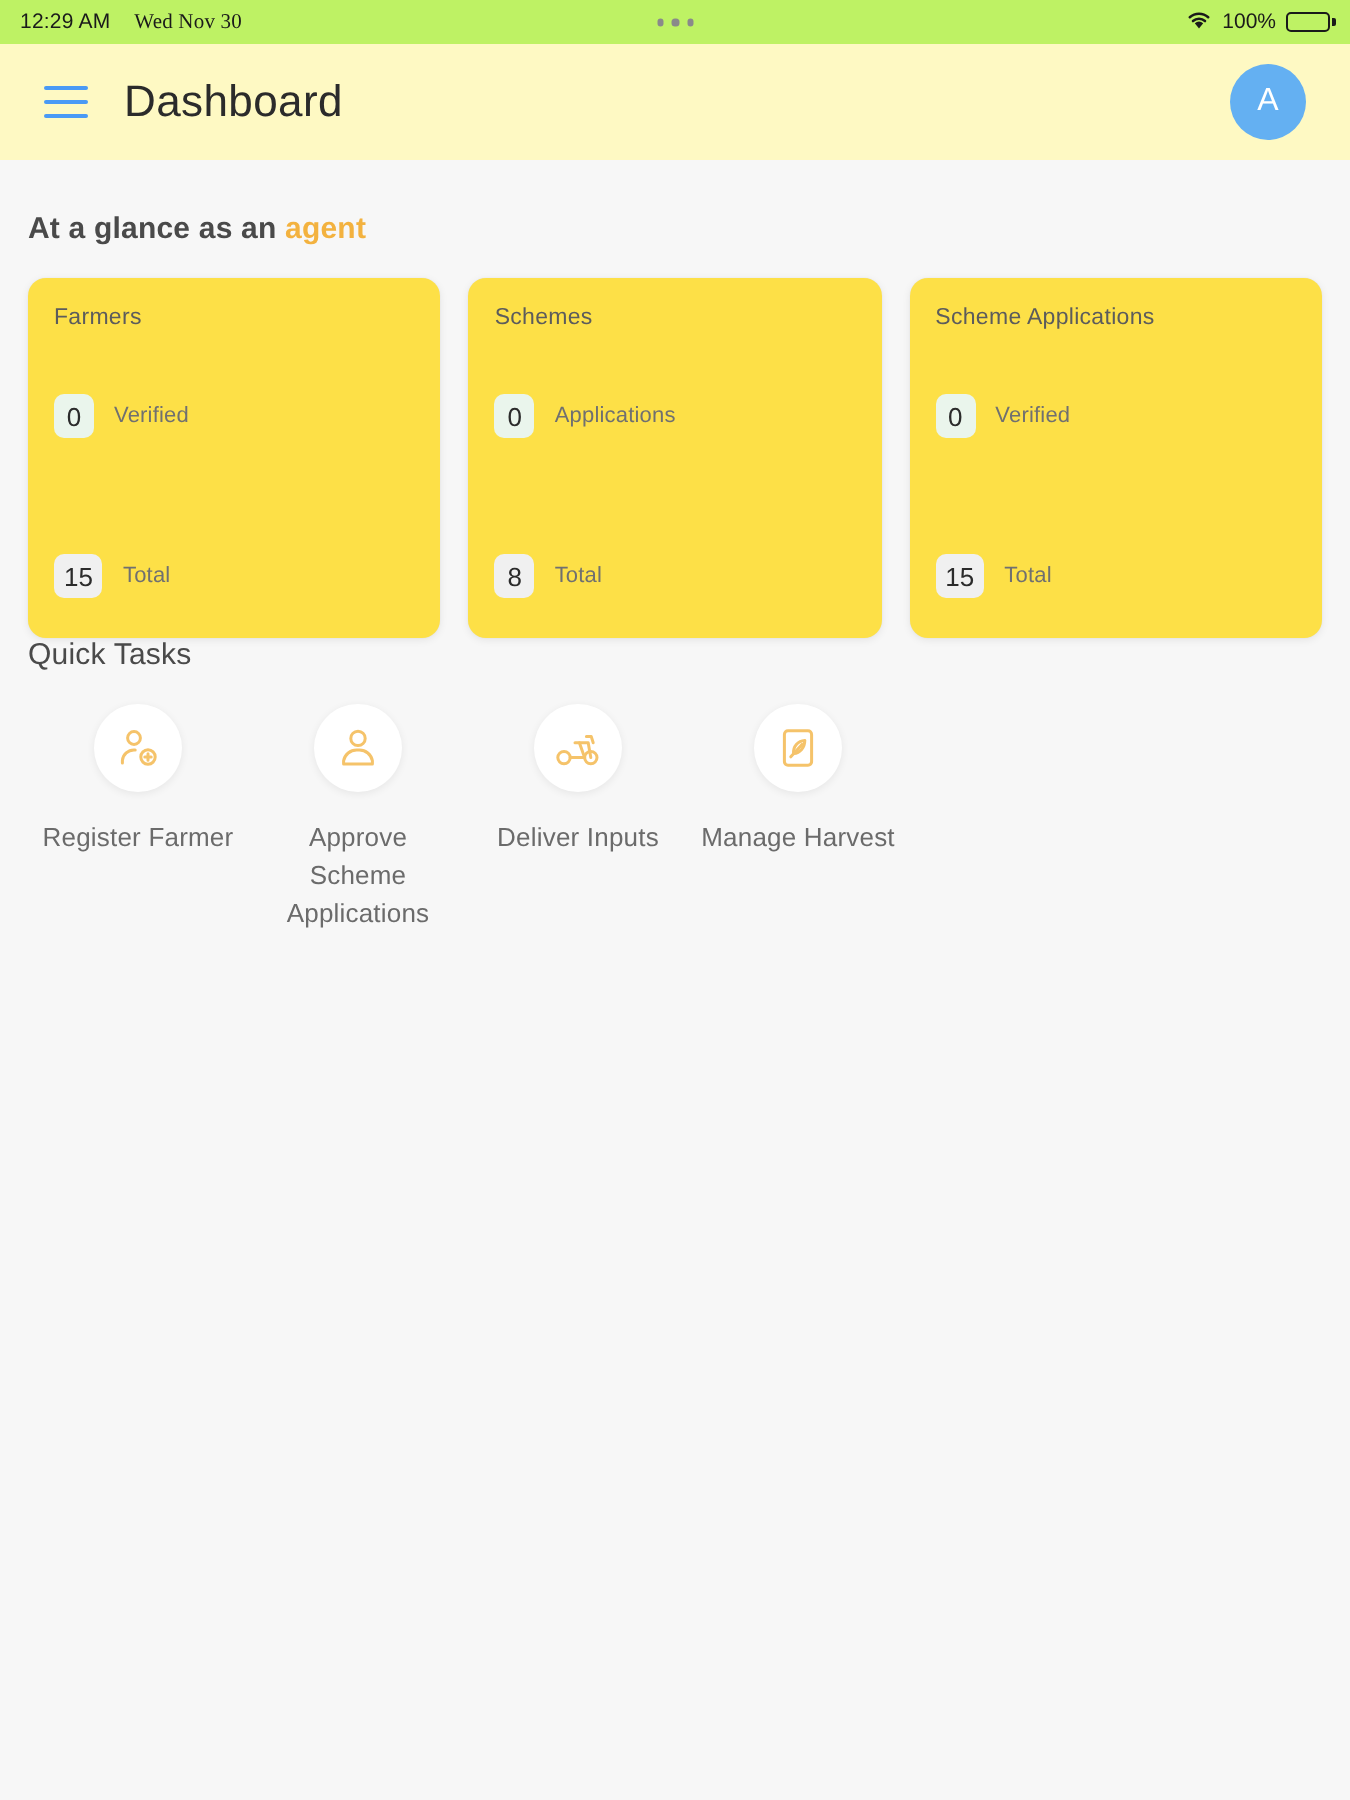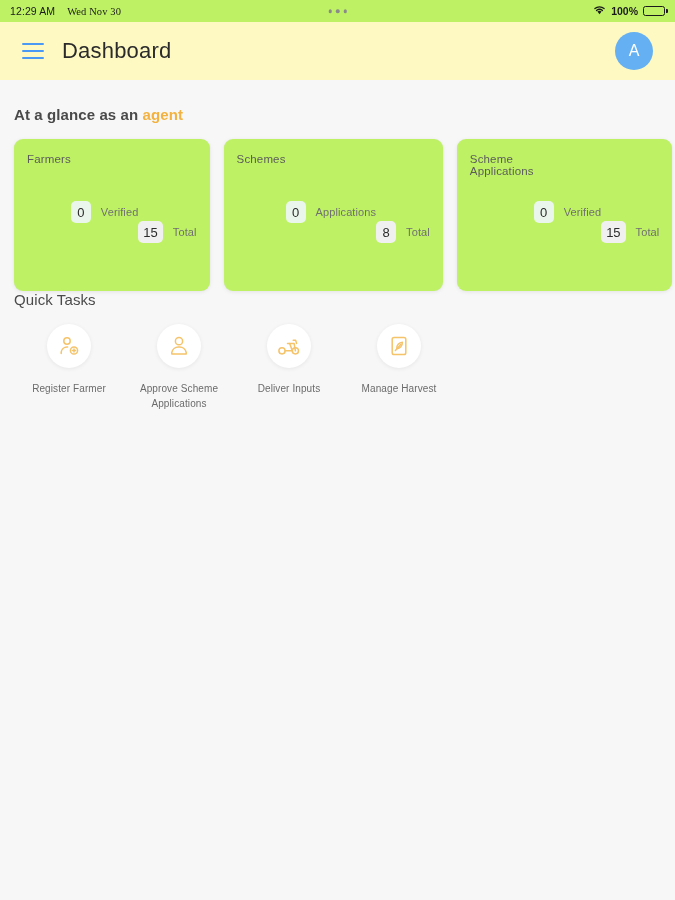--- a/index.html
+++ b/index.html
@@ -25,21 +25,21 @@
   .sb-time { font-weight:500; }
   .sb-date { font-weight:500;font-family:Liberation Serif, serif; }
   .sb-center {
     position:absolute; left:50%; top:50%;
     transform:translate(-50%,-50%);
     display:flex; gap:4px; align-items:center;
   }
   .sb-dot { width:3.5px; height:3.5px; border-radius:50%; background:#8a8a8a; display:block; }
   .sb-right {
     margin-left:auto; display:flex; align-items:center; gap:5px;
-    font-size:10.5px; font-weight:700;
+    font-size:10.5px; font-weight:400;
   }
   .wifi-ico { display:block; }
   .batt {
     width:22px; height:10px;
     border:1.2px solid #1a1a1a; border-radius:2.5px;
     position:relative; display:block;
     padding:1px;
   }
   .batt::after {
     content:""; position:absolute; right:-3.5px; top:50%;
@@ -84,26 +84,26 @@
     letter-spacing:0.1px;
   }
   .glance .role { color:#f3b23f; }
 
   .cards {
     display:flex; gap:14px;
     margin-top:16px;
   }
   .card {
     flex:1 1 0;
-    background:#bef264;
+    background:#fde047;
     border-radius:9px;
     box-shadow:0 1px 4px rgba(0,0,0,0.08), 0 0 1px rgba(0,0,0,0.05);
     padding:14px 13px 20px 13px;
     min-height:152px;
-    display:flex; flex-direction:row;
+    display:flex; flex-direction:column;gap:18px;
   }
   .card-title {
     font-size:11.5px; color:#5c5c5c; font-weight:400;
     letter-spacing:0.15px;
     margin-bottom:14px;
   }
   .stat-row { display:flex; align-items:center; gap:10px; }
   .stat-row + .stat-row { margin-top:40px; }
   .badge {
     min-width:20px; height:22px;
@@ -130,21 +130,21 @@
     cursor:pointer;
   }
   .task-ico {
     width:44px; height:44px; border-radius:50%;
     background:#ffffff;
     box-shadow:0 1px 4px rgba(0,0,0,0.07);
     display:flex; align-items:center; justify-content:center;
   }
   .task-label {
     margin-top:14px;
-    font-size:10px; color:#6b6b6b; text-align:center;
+    font-size:13px; color:#6b6b6b; text-align:center;
     line-height:1.45; letter-spacing:0.1px;
     max-width:100px;
   }
 </style>
 </head>
 <body>
 
 <div class="statusbar">
   <div class="sb-left">
     <span class="sb-time">12:29 AM</span>

